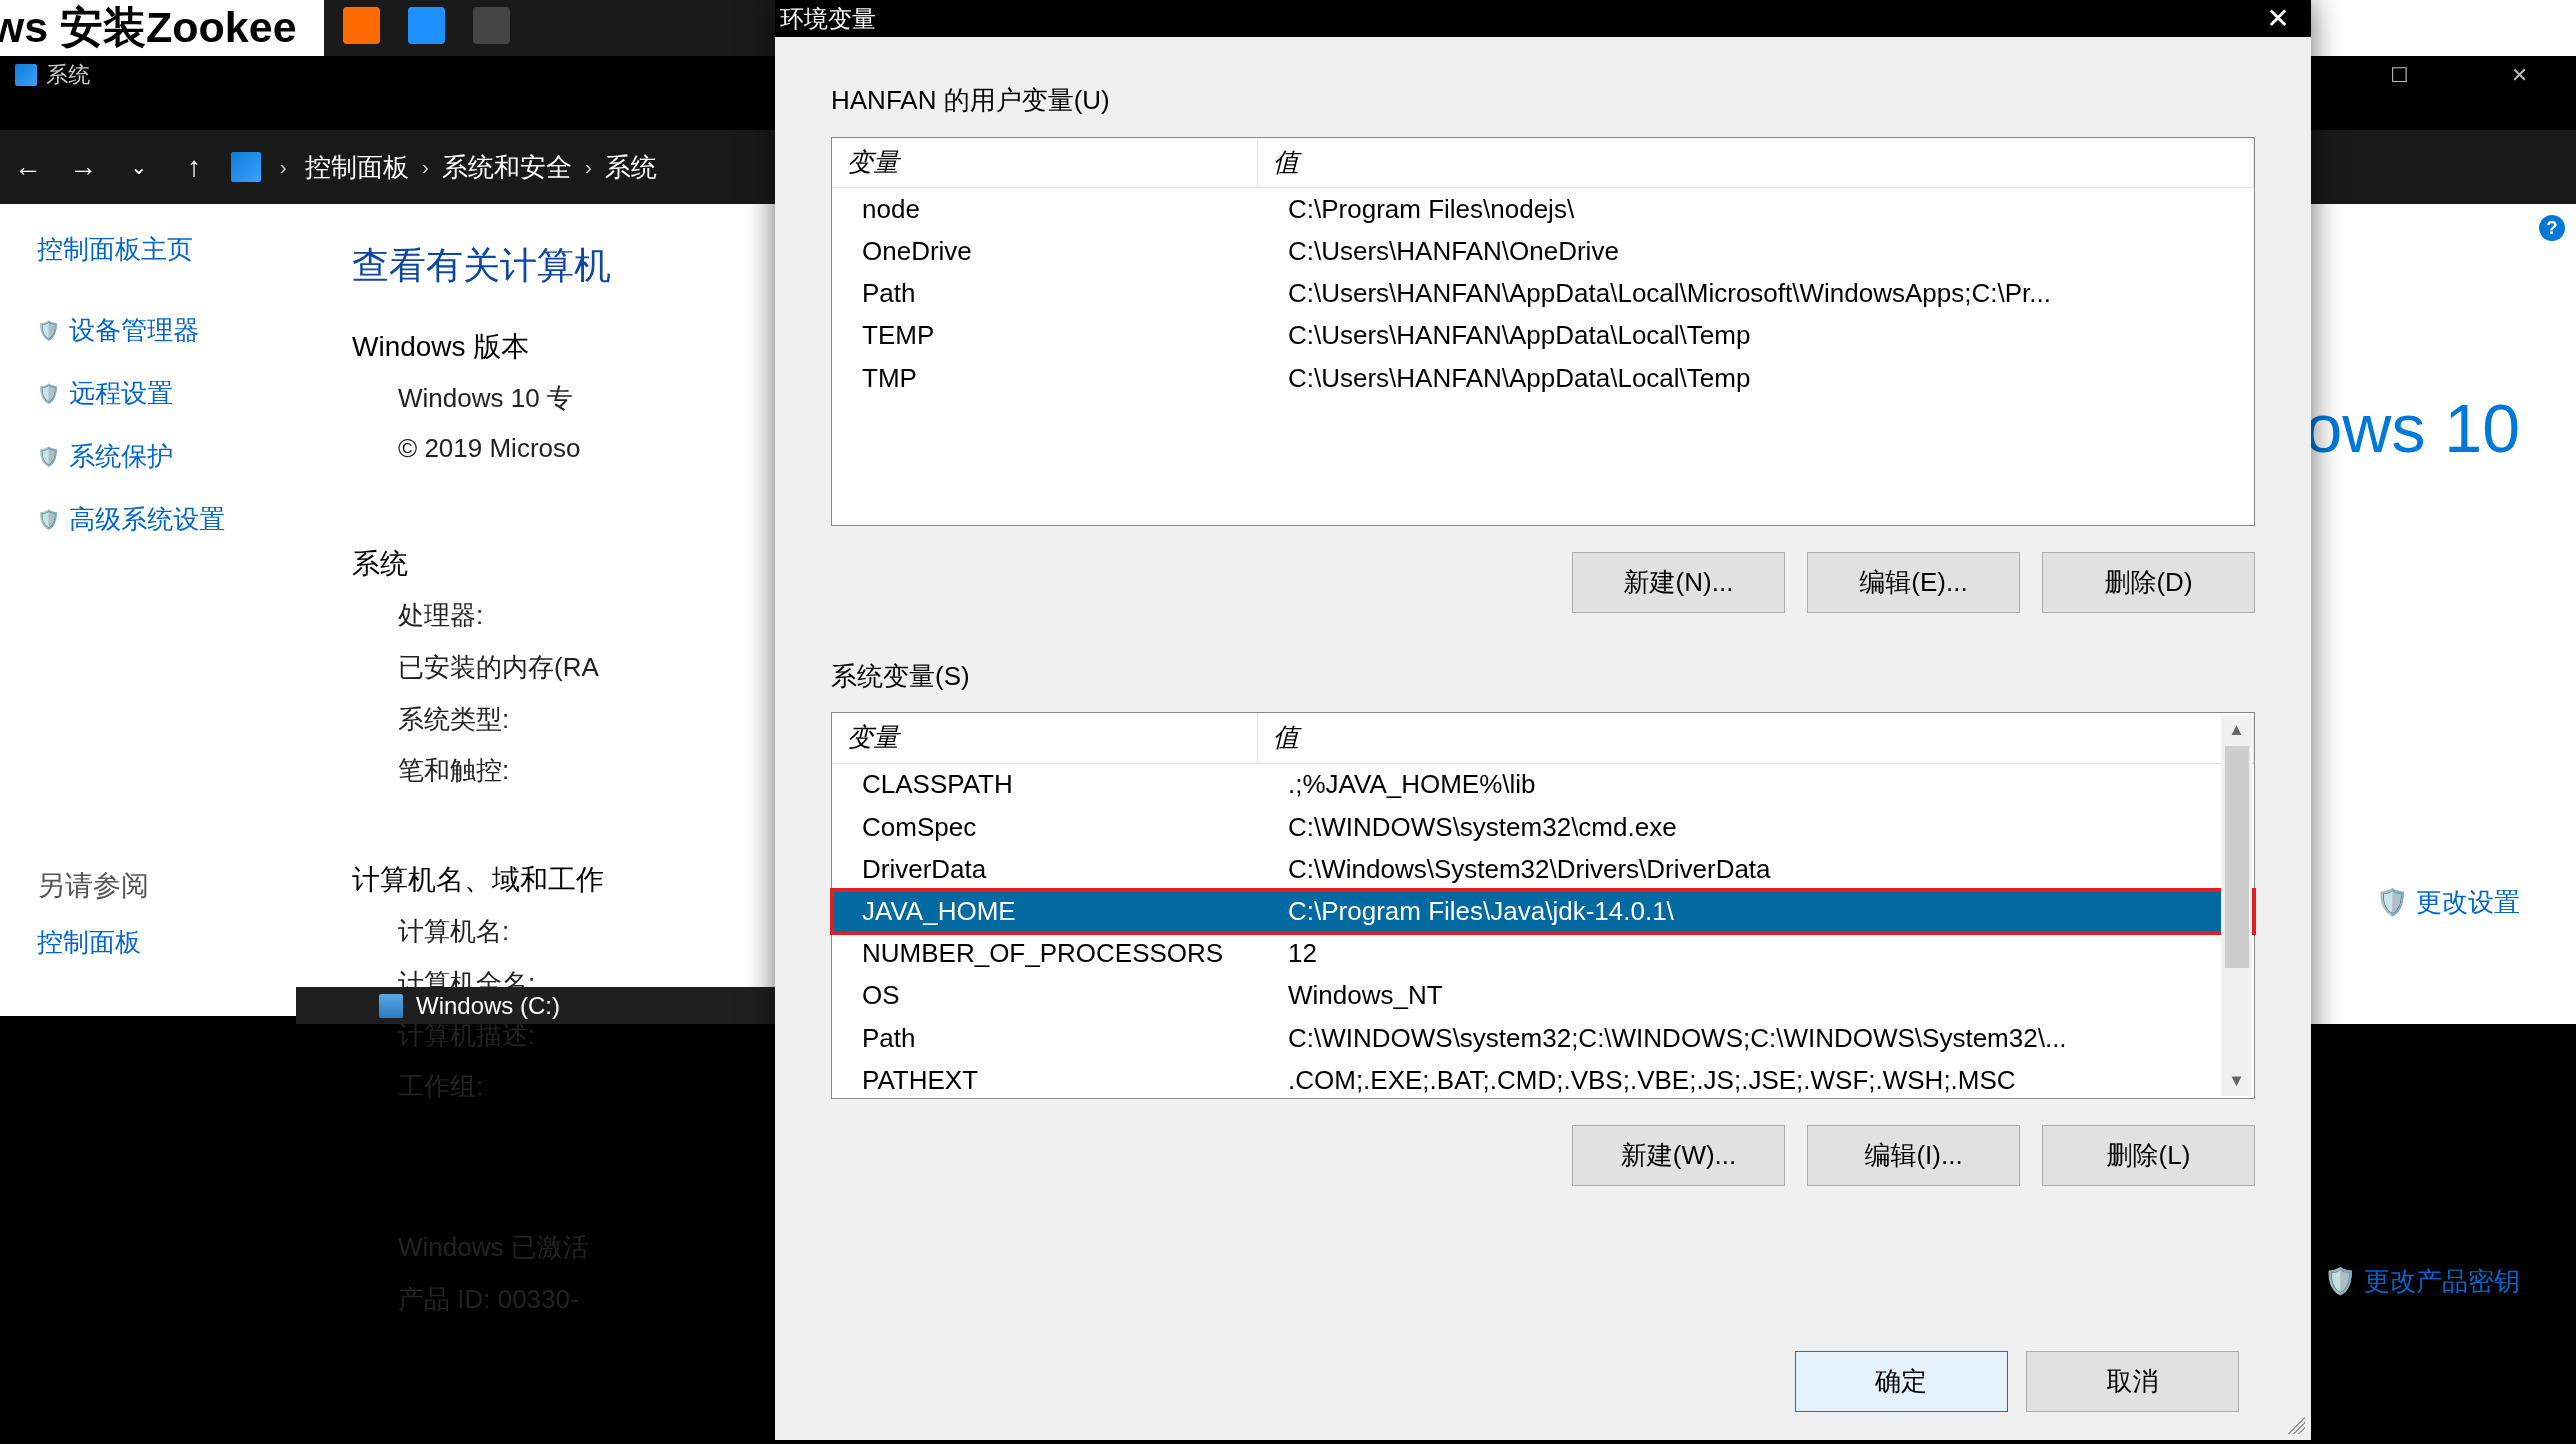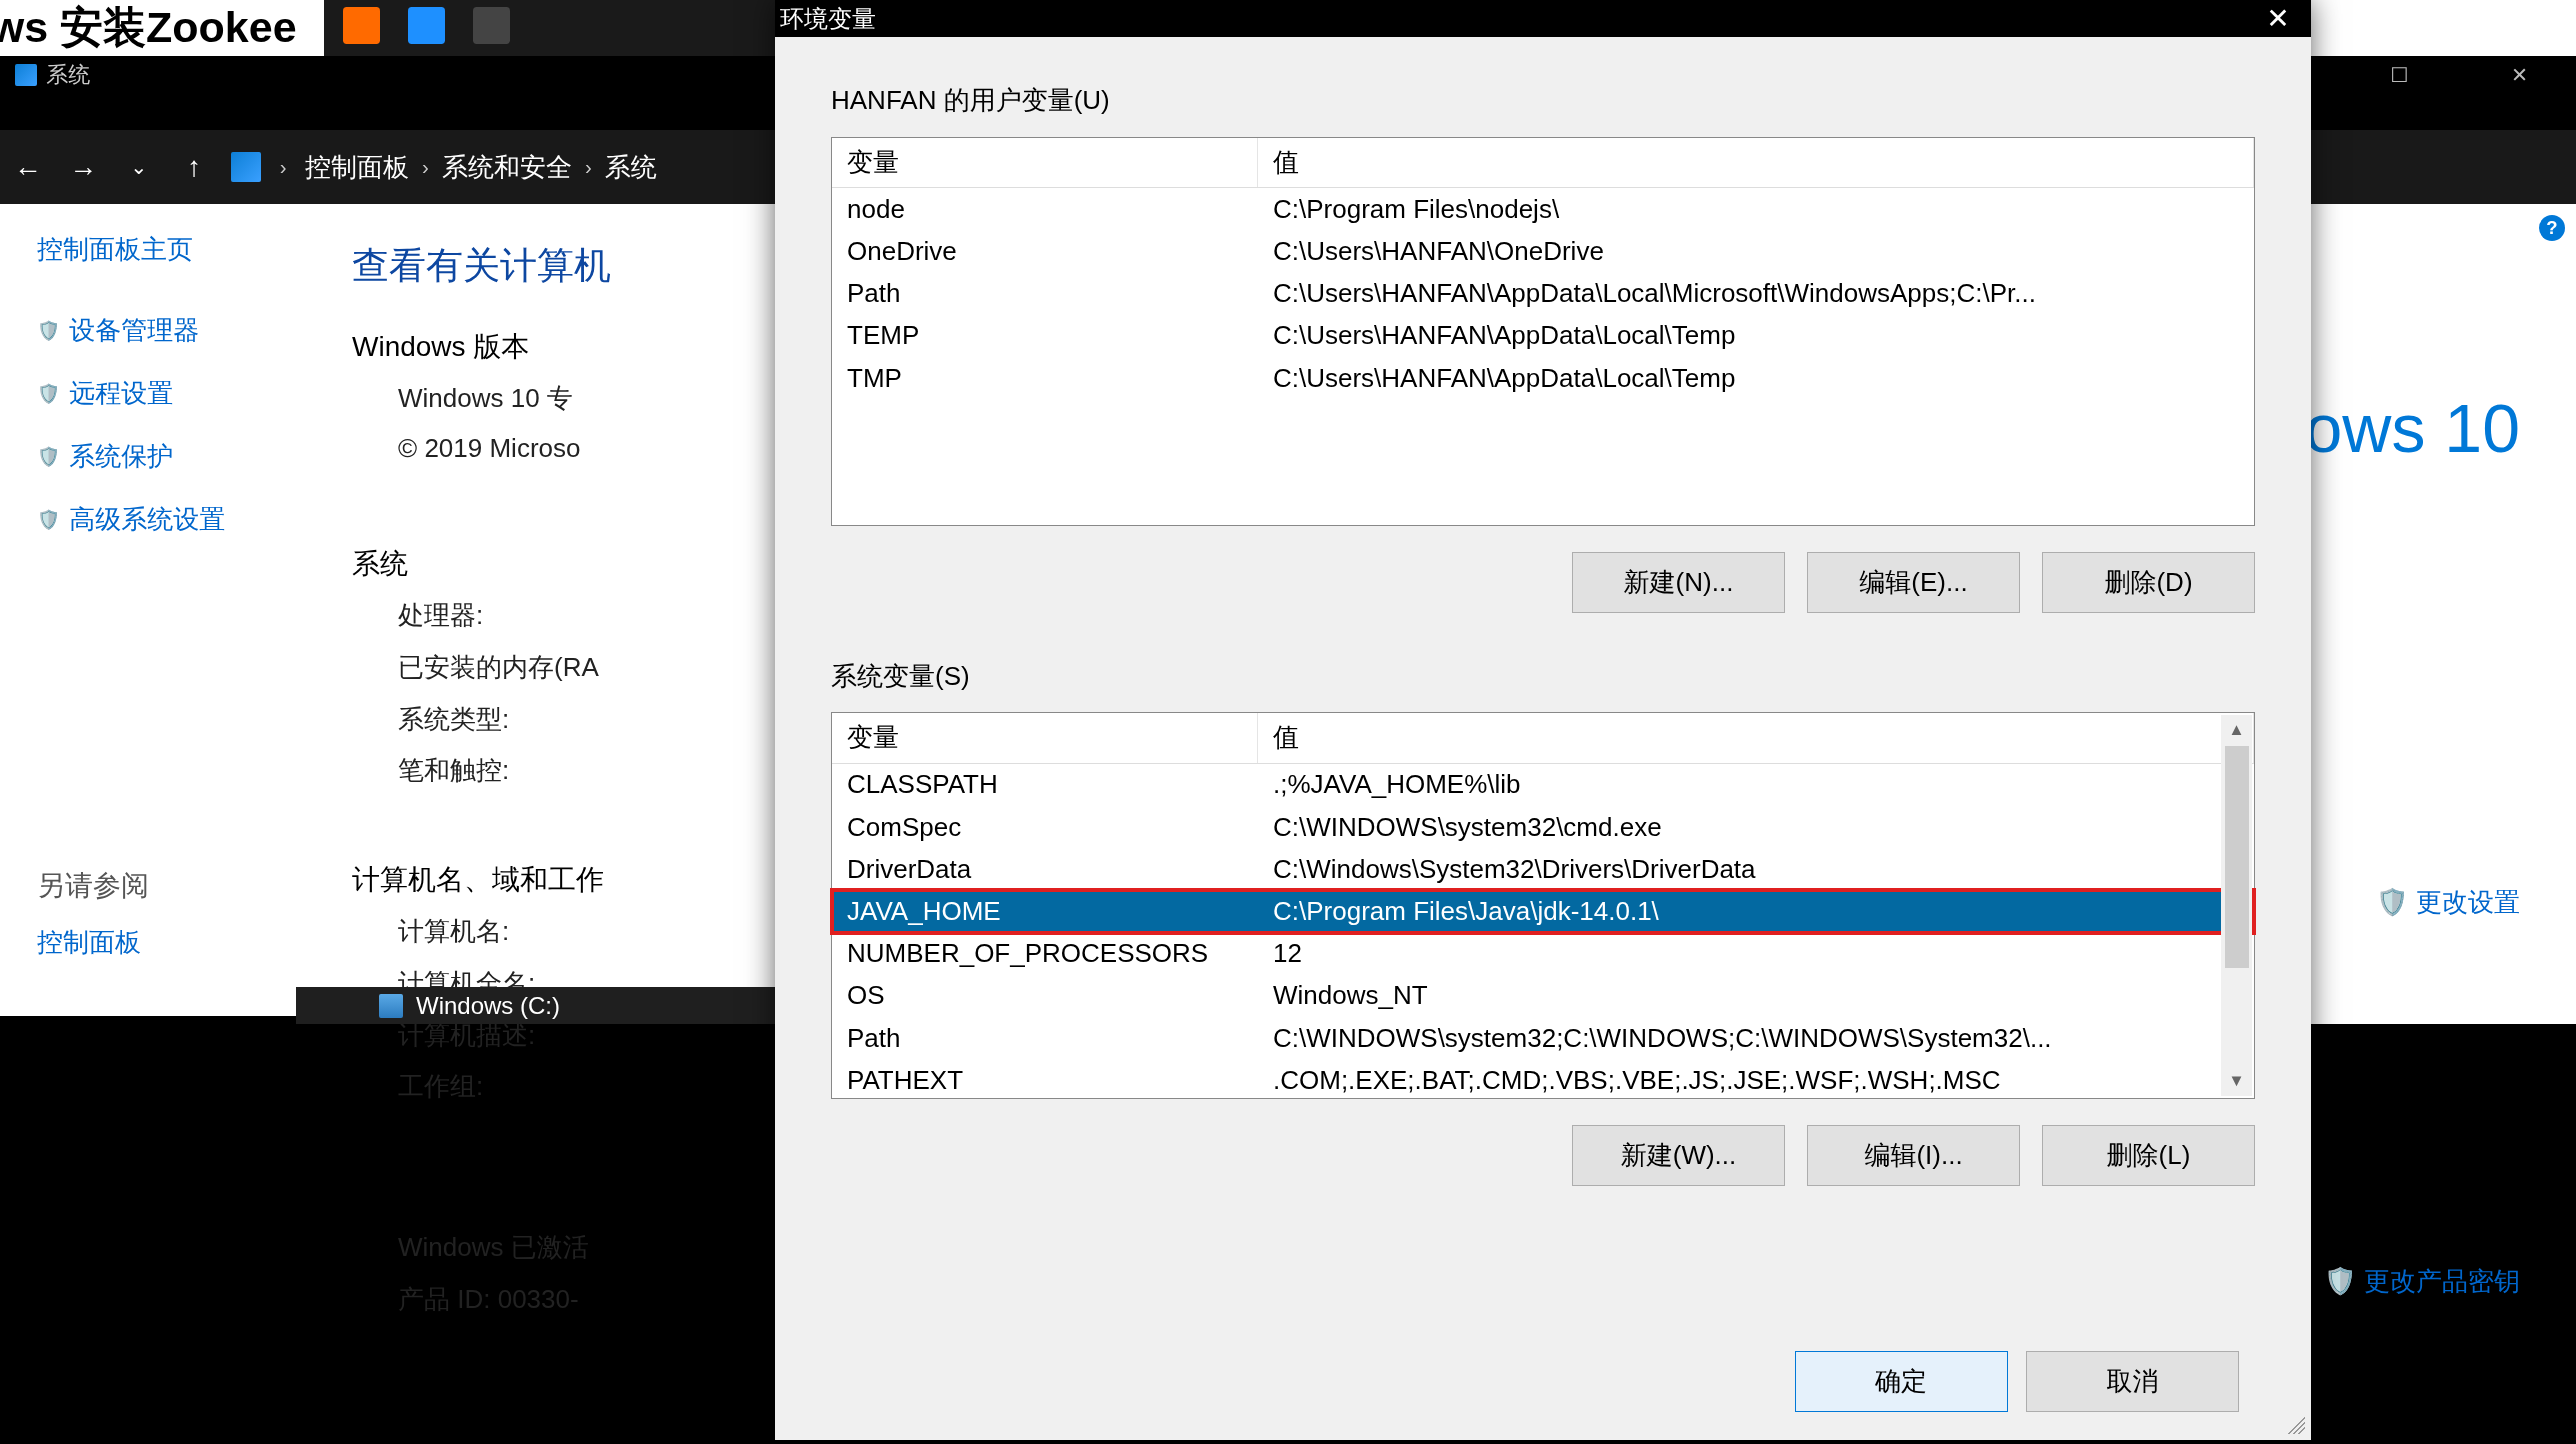--- a/index.html
+++ b/index.html
@@ -90,27 +90,27 @@
   background: #f0f0f0; height: calc(100% - 37px); padding: 46px 56px 28px 56px;
   display:flex; flex-direction:column; position:relative; font-size:26px; color:#000;
 }
 .env-dialog .group-label { font-size: 26px; margin-bottom: 18.5px;}
 .table-box {
   border: 0.9px solid #888; background:#fff; width: 100%;
   flex: 0 0 auto; position:relative;
 }
 .tb-user { height: 389px; }
 .tb-sys  { height: 387px; }
-.table-box .thead { display:flex; border-bottom:0.9px solid #ddd; }
+.table-box .thead { display:flex; border-bottom:0.9px solid #ddd;font-style:italic; }
 .table-box .th { padding: 7.4px 15px; font-size: 26px; border-right:0.9px solid #e5e5e5;}
 .col-var { width: 426px; }
 .col-val { flex: 1; }
 .table-box .tbody { }
 .table-box .trow { display:flex; padding: 5.6px 0; }
-.table-box .td { padding: 0 15px; font-size: 26px; white-space:nowrap; overflow:hidden; text-overflow:ellipsis;}
+.table-box .td { padding: 0 30px; font-size: 26px; white-space:nowrap; overflow:hidden; text-overflow:ellipsis;}
 .table-box .td.col-var{width:426px;}
 .table-box .td.col-val{flex:1;}
 .table-box .trow.sel { background:#0369a1; color:#fff; }
 .table-box .trow.highlight { outline:4.6px solid #e02020; outline-offset:-2.8px; }
 
 .tb-sys .scrollbar {
   position:absolute; right:1.9px; top:1.9px; bottom:1.9px; width:31px; background:#f0f0f0;
   display:flex; flex-direction:column; align-items:center; justify-content:flex-start;
 }
 .tb-sys .scrollbar .arrow{width:100%;height:31px;display:flex;align-items:center;justify-content:center;color:#666;font-size:16.7px;}

